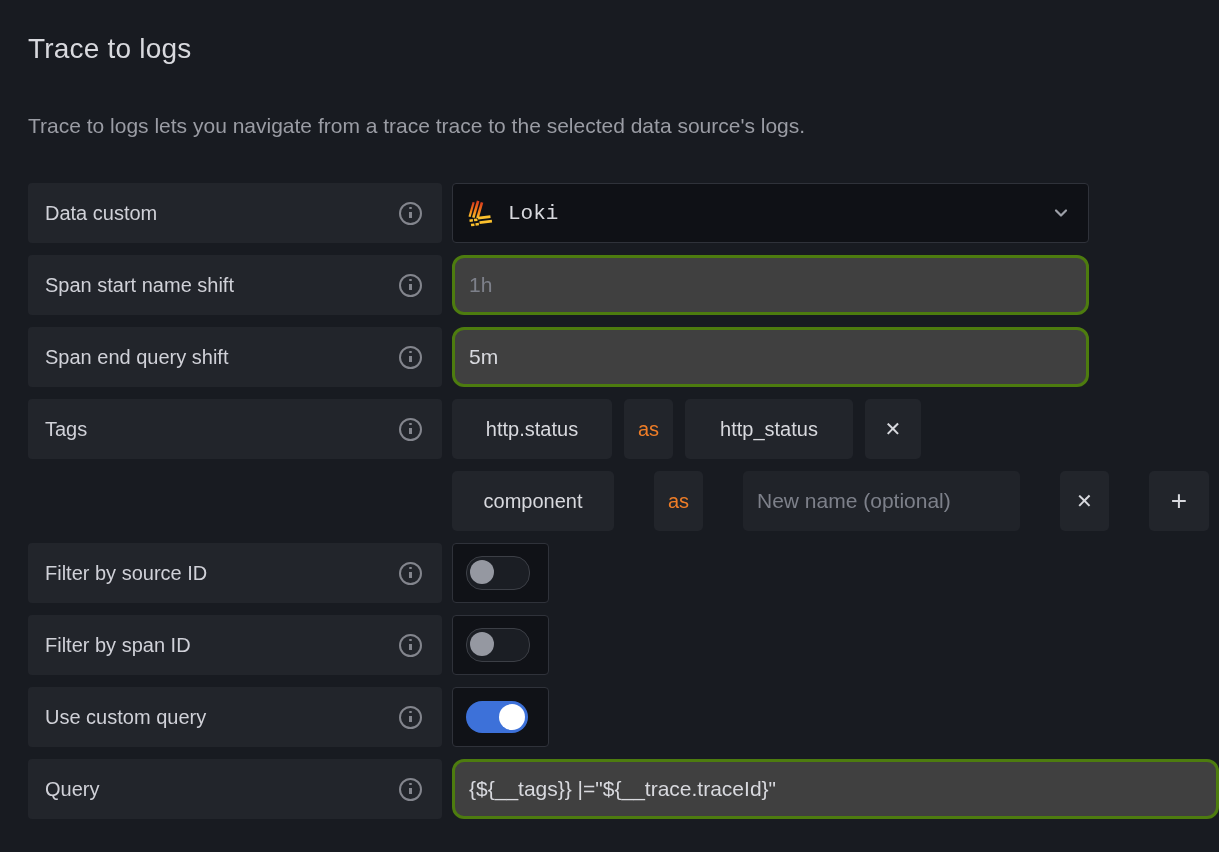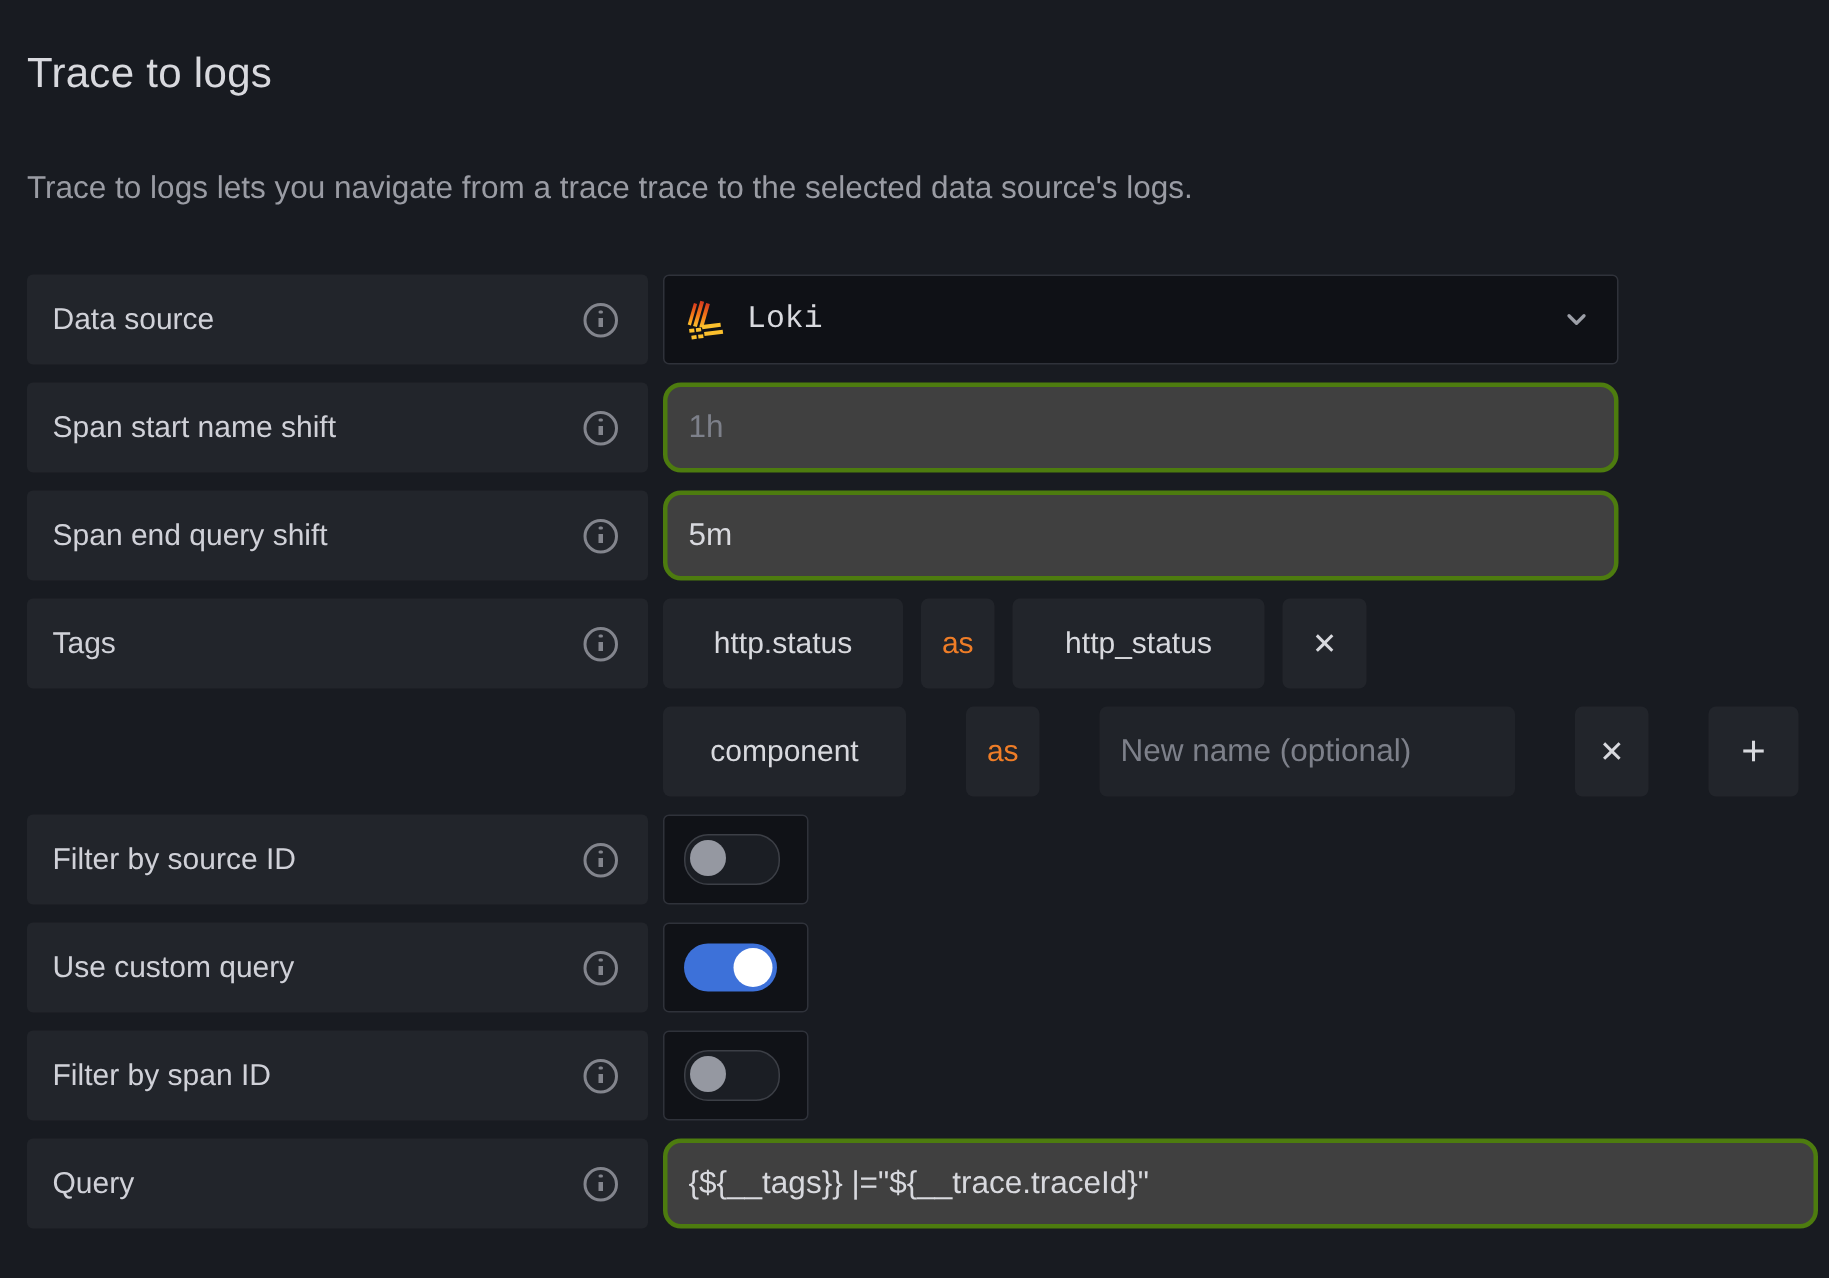--- a/index.html
+++ b/index.html
@@ -2,21 +2,21 @@
 <html><head>
 <meta charset="utf-8">
 <style>
   html,body { margin:0; padding:0; }
   body {
     width:1219px; height:852px; overflow:hidden;
     background:#181b21;
     font-family:"Liberation Sans", sans-serif;
     color:#ccccdc;
   }
-  .page { padding:30px 0 0 18px; }
+  .page { padding:30px 0 0 28px; }
 
   .page-title {
     margin:0; font-size:28px; font-weight:500; line-height:38px;
     color:#d8d9de; letter-spacing:0.2px;
   }
   .page-description {
     margin-top:44px; font-size:21px; line-height:28px; color:#9a9ca4;
   }
 
   .form { margin-top:43px; }
@@ -112,21 +112,21 @@
 
 <div class="page">
 
   <h2 class="page-title">Trace to logs</h2>
   <div class="page-description">Trace to logs lets you navigate from a trace trace to the selected data source's logs.</div>
 
   <div class="form">
 
     <div class="row">
       <div class="label-box">
-        <span class="label-text">Data source</span>
+        <span class="label-text">Data custom</span>
         <span class="info-icon"></span>
       </div>
       <div class="input w-main select">
         <span class="loki-logo">
           <svg width="27" height="28" viewBox="0 0 27 28">
             <defs>
               <linearGradient id="lokiGrad" x1="0" y1="0" x2="0" y2="1">
                 <stop offset="0" stop-color="#d63a1f"></stop>
                 <stop offset="0.55" stop-color="#f57b17"></stop>
                 <stop offset="1" stop-color="#fbc02d"></stop>
@@ -198,44 +198,44 @@
       </div>
       <div class="switch-box">
         <div class="switch off">
             <div class="knob"></div>
           </div>
       </div>
     </div>
 
     <div class="row">
       <div class="label-box">
+        <span class="label-text">Filter by span ID</span>
+        <span class="info-icon"></span>
+      </div>
+      <div class="switch-box">
+        <div class="switch off">
+            <div class="knob"></div>
+          </div>
+      </div>
+    </div>
+
+    <div class="row">
+      <div class="label-box">
         <span class="label-text">Use custom query</span>
         <span class="info-icon"></span>
       </div>
       <div class="switch-box">
         <div class="switch on">
             <div class="knob"></div>
           </div>
       </div>
     </div>
 
     <div class="row">
       <div class="label-box">
-        <span class="label-text">Filter by span ID</span>
-        <span class="info-icon"></span>
-      </div>
-      <div class="switch-box">
-        <div class="switch off">
-            <div class="knob"></div>
-          </div>
-      </div>
-    </div>
-
-    <div class="row">
-      <div class="label-box">
         <span class="label-text">Query</span>
         <span class="info-icon"></span>
       </div>
       <input class="text-input w-query" type="text" value="{${__tags}} |=&quot;${__trace.traceId}&quot;" style="">
     </div>
 
   </div>
 </div>
 
 </body></html>

